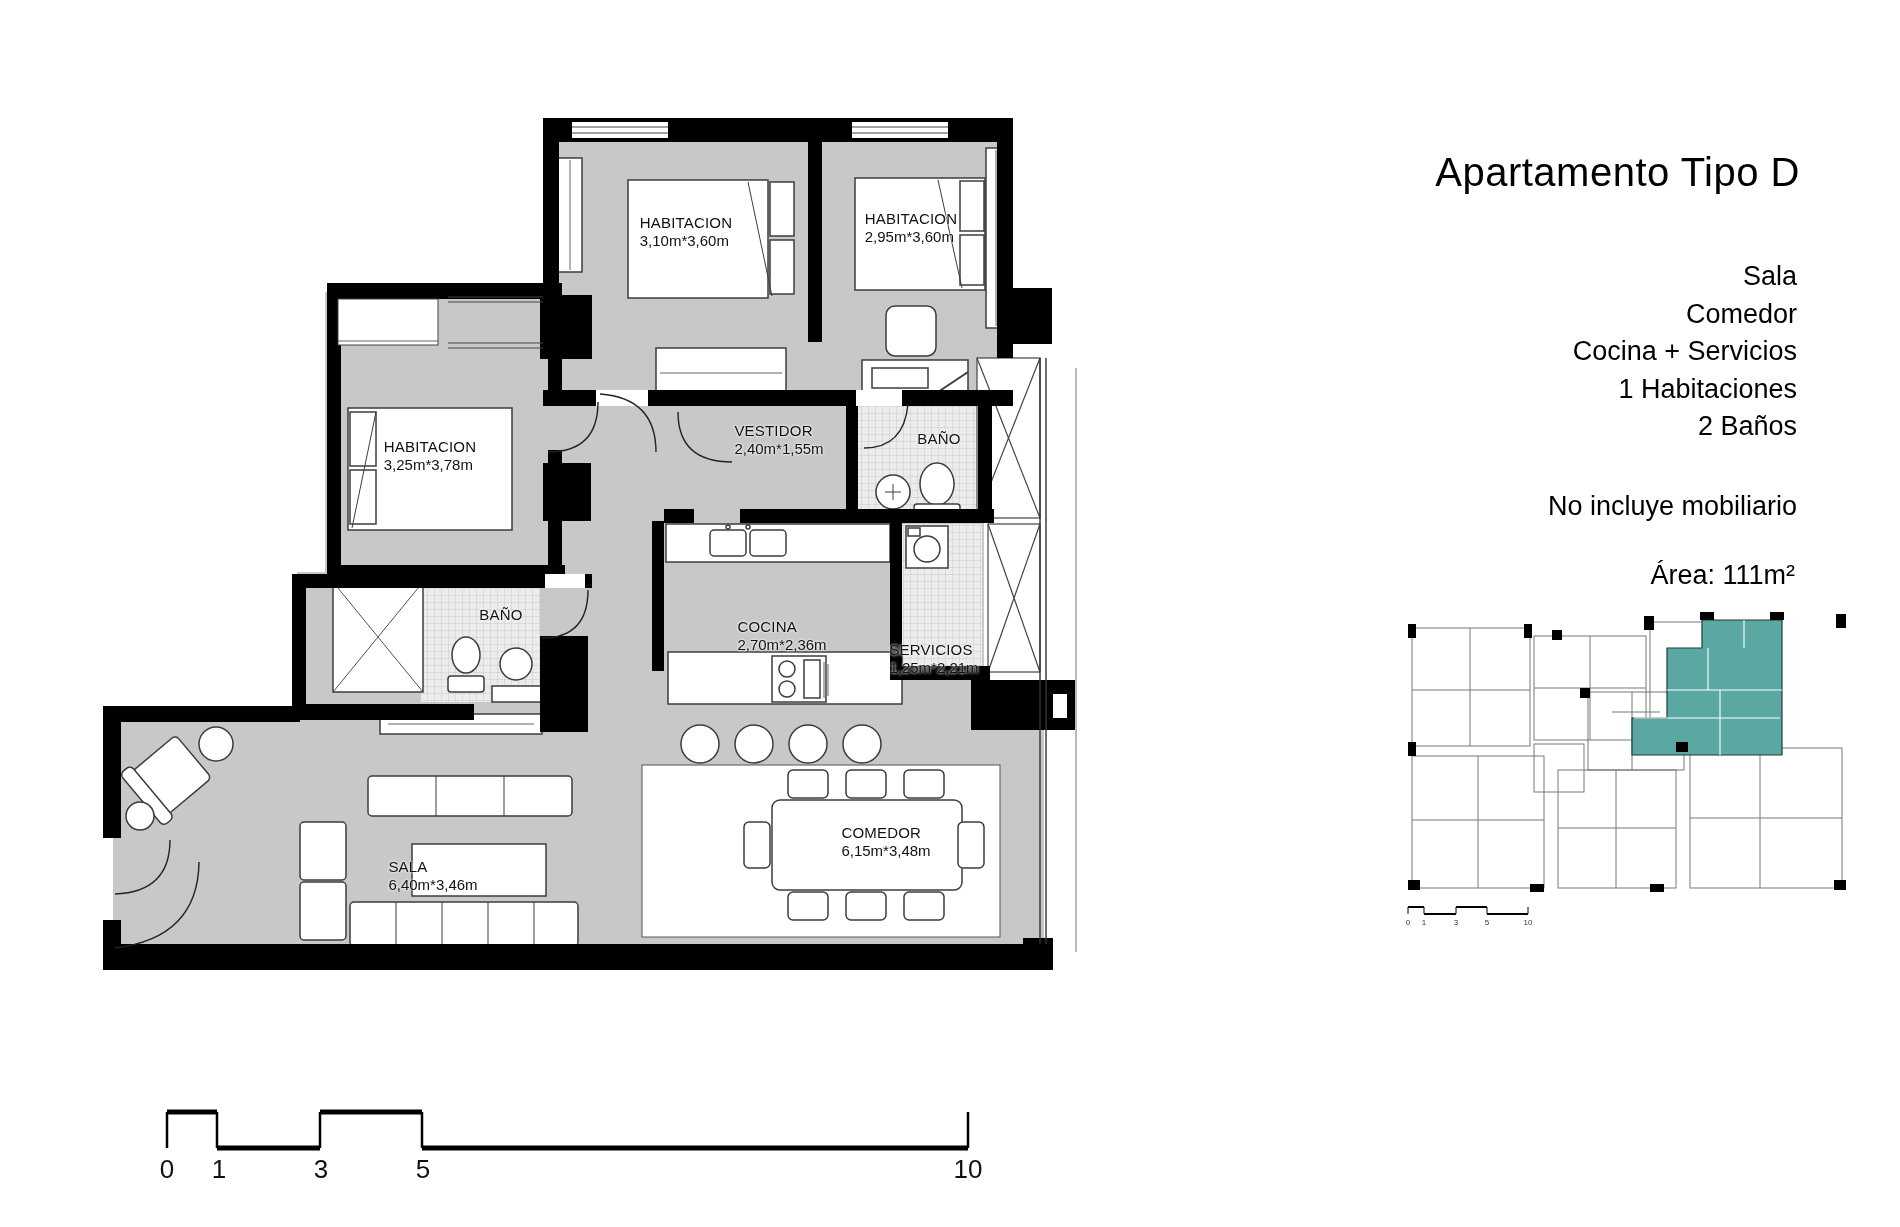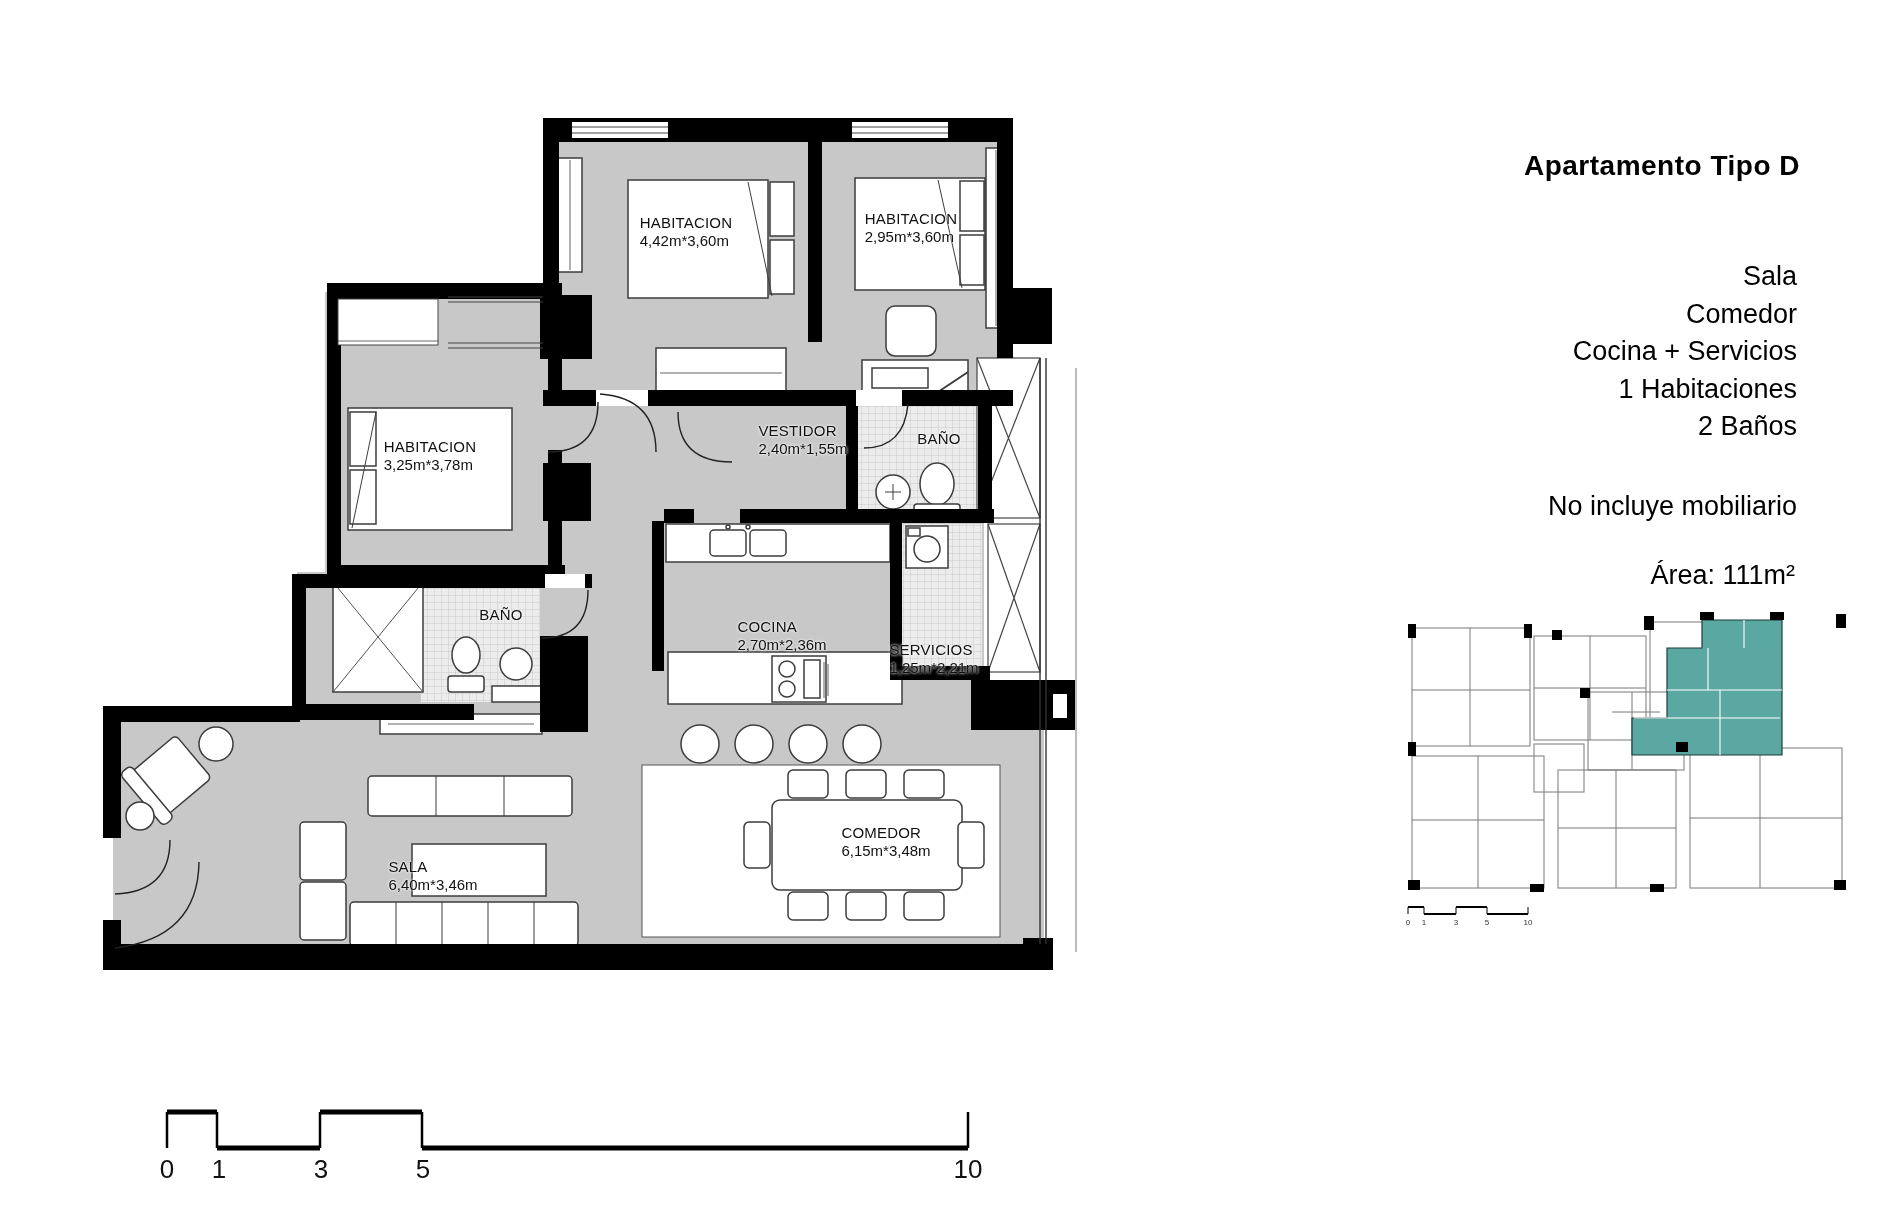--- a/index.html
+++ b/index.html
@@ -5,21 +5,21 @@
   html,body{margin:0;padding:0;background:#fff;}
   body{width:1900px;height:1227px;position:relative;overflow:hidden;
        font-family:"Liberation Sans","DejaVu Sans",sans-serif;color:#000;}
   #plan-svg{position:absolute;left:0;top:0;width:1900px;height:1227px;}
   .room-label{position:absolute;transform:translateX(-50%);text-align:left;
       font-size:15px;line-height:18px;color:#111;white-space:nowrap;
       text-shadow:0 0 3px rgba(255,255,255,.85),0 0 3px rgba(255,255,255,.85);}
   .room-label .rname{letter-spacing:.2px;}
   .scale-num{position:absolute;transform:translateX(-50%);font-size:26px;color:#111;}
   .mini-num{position:absolute;transform:translateX(-50%);font-size:8px;color:#333;}
-  .panel-title{position:absolute;right:100px;top:150px;font-size:28px;font-weight:bold;
+  .panel-title{position:absolute;right:100px;top:150px;font-size:40px;font-weight:normal;
       letter-spacing:.5px;text-align:center;}
   .panel-features{position:absolute;right:103px;top:258px;text-align:right;
       font-size:27px;line-height:37.5px;}
   .panel-note{position:absolute;right:103px;top:491px;font-size:27px;}
   .panel-area{position:absolute;right:105px;top:560px;font-size:27px;font-weight:normal;}
 </style>
 </head>
 <body>
 
 <svg id="plan-svg" viewBox="0 0 1900 1227">
@@ -259,31 +259,31 @@
       <path d="M1456 907 H1487" stroke-width="2"></path>
       <path d="M1487 907 V914" stroke-width="1"></path>
       <path d="M1487 914 H1528" stroke-width="2"></path>
       <path d="M1528 907 V914" stroke-width="1"></path>
     </g>
   </g>
 </svg>
 
 <div class="room-label" style="left:686px;top:214px;">
   <div class="rname">HABITACION</div>
-    <div class="rdims">4,42m*3,60m</div>
+    <div class="rdims">3,10m*3,60m</div>
 </div>
 <div class="room-label" style="left:911px;top:210px;">
   <div class="rname">HABITACION</div>
     <div class="rdims">2,95m*3,60m</div>
 </div>
 <div class="room-label" style="left:430px;top:438px;">
   <div class="rname">HABITACION</div>
     <div class="rdims">3,25m*3,78m</div>
 </div>
-<div class="room-label" style="left:779px;top:422px;margin-left:24px;">
+<div class="room-label" style="left:779px;top:422px;">
   <div class="rname">VESTIDOR</div>
     <div class="rdims">2,40m*1,55m</div>
 </div>
 <div class="room-label" style="left:939px;top:430px;">
   <div class="rname">BAÑO</div>
 </div>
 <div class="room-label" style="left:501px;top:606px;">
   <div class="rname">BAÑO</div>
 </div>
 <div class="room-label" style="left:782px;top:602px;margin-top:16px;">

